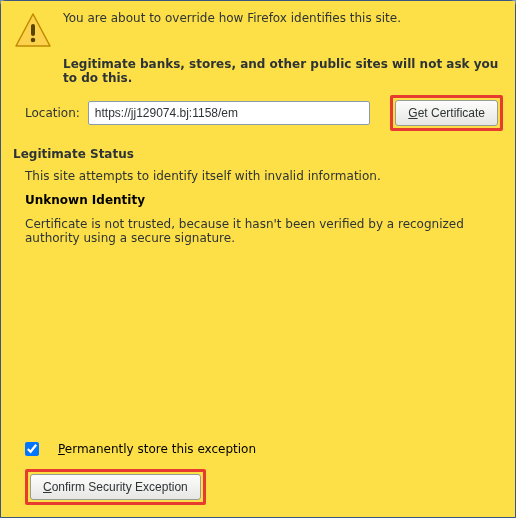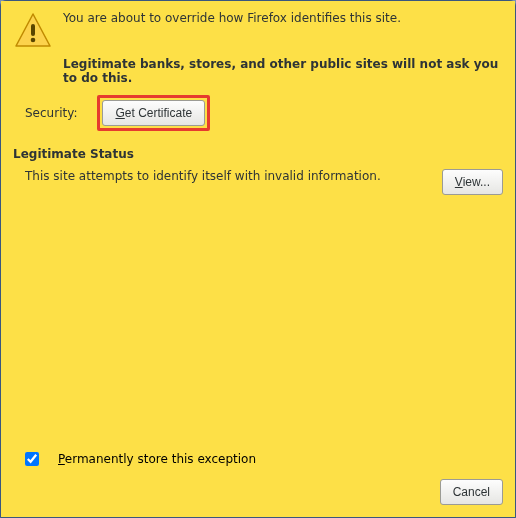--- a/index.html
+++ b/index.html
@@ -115,44 +115,44 @@
           <circle cx="20" cy="29" r="2.3" fill="#5a4500"></circle>
         </svg>
       </span>
       <div class="warn-text">
         <div class="l1">You are about to override how Firefox identifies this site.</div>
         <div class="l2">Legitimate banks, stores, and other public sites will not ask you to do this.</div>
       </div>
     </div>
 
     <div class="server-row">
-      <span class="loc-label">Security:</span>
+      <span class="loc-label">Location:</span>
+      <input class="loc-input" type="text" value="https://jj129074.bj:1158/em" style="">
       <span class="hl">
         <button class="btn underline-first">Get Certificate</button>
       </span>
     </div>
 
     <div class="section-head" style="margin-top:16px;">Legitimate Status</div>
 
     <div class="cert-block">
       <div class="cert-left">
         <div class="desc">This site attempts to identify itself with invalid information.</div>
-      </div>
-      <div>
-        <button class="btn underline-first">View...</button>
+        <div class="unknown">Unknown Identity</div>
+        <div class="desc">Certificate is not trusted, because it hasn't been verified by a recognized authority using a secure signature.</div>
       </div>
     </div>
 
     <div class="spacer"></div>
 
     <div class="check-row">
       <input type="checkbox" checked="" style="">
       <label><span>P</span><span style="text-decoration:none;">ermanently store this exception</span></label>
     </div>
 
     <div class="button-row">
-      <span class="right">
-        <button class="btn">Cancel</button>
+      <span class="hl">
+        <button class="btn underline-first">Confirm Security Exception</button>
       </span>
     </div>
 
   </div>
 </div>
 
 </body></html>

